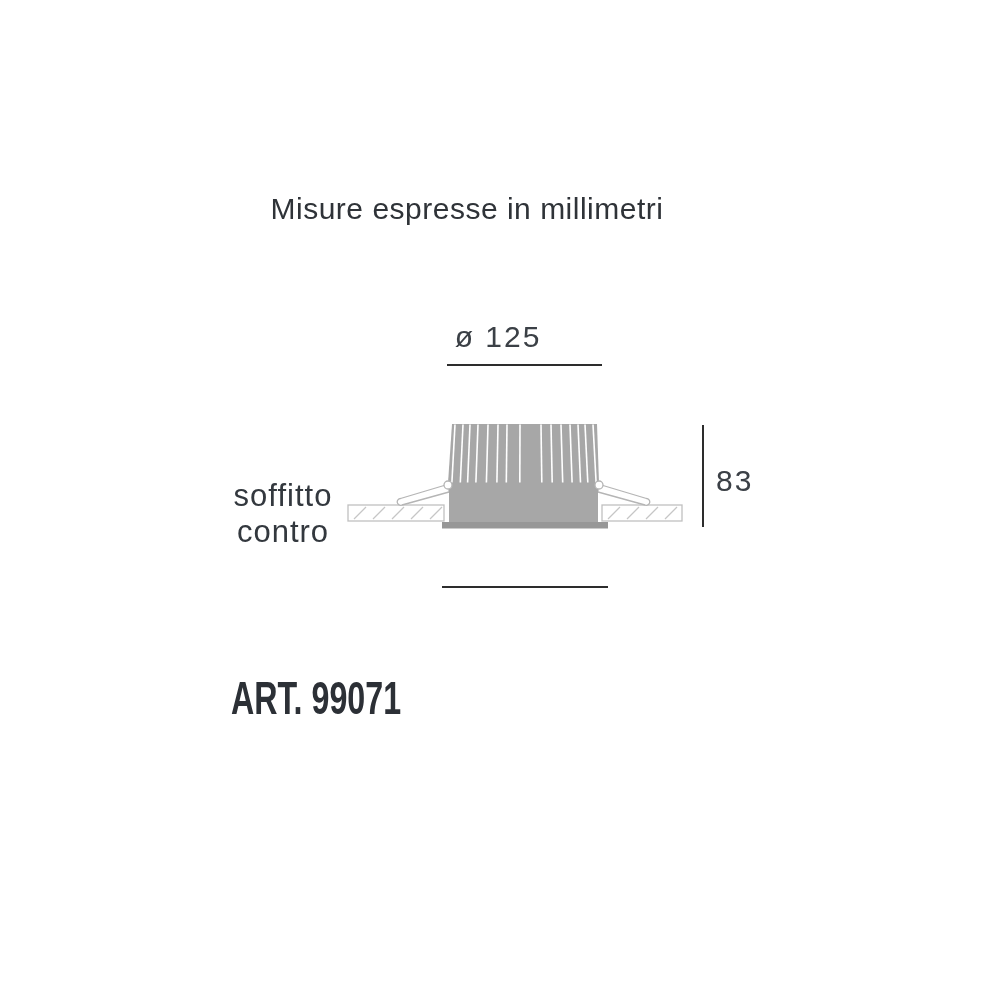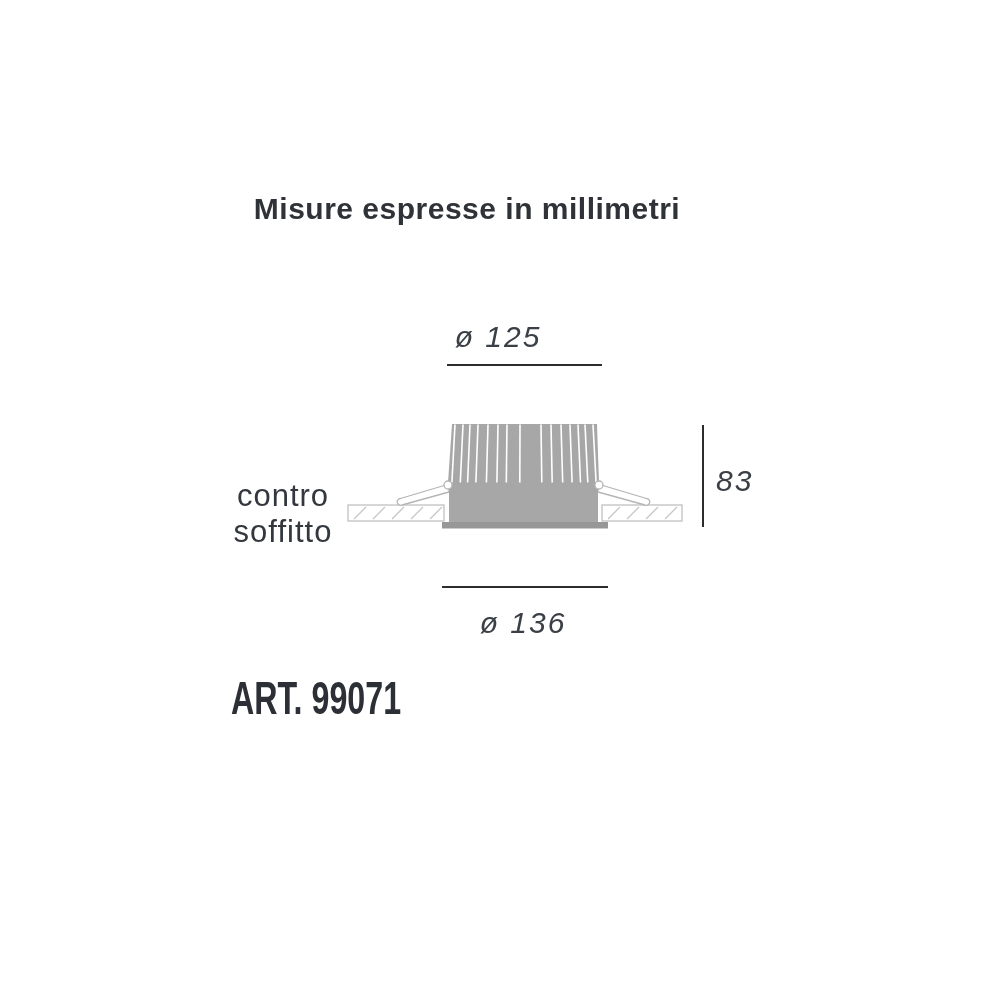--- a/index.html
+++ b/index.html
@@ -16,37 +16,36 @@
     font-family: "Liberation Sans", sans-serif;
     color: #3b4046;
   }
   .title {
     position: absolute;
     left: 167px;
     top: 192px;
     width: 600px;
     text-align: center;
     font-size: 30px;
-    font-weight: 700;
+    font-weight: 400;
     letter-spacing: 0.5px;
     color: #2f3338;
   }
   .drawing-svg {
     position: absolute;
     left: 0;
     top: 0;
   }
   .dim-label {
     position: absolute;
     font-size: 30px;
     font-weight: 400;
     letter-spacing: 2px;
     color: #3b4046;
     white-space: nowrap;
-    font-style: italic;
   }
   .dim-top-label   { left: 418px; top: 320px; width: 160px; text-align: center; }
   .dim-right-label { left: 716px; top: 464px; text-align: center; }
   .dim-bottom-label{ left: 443px; top: 606px; width: 160px; text-align: center; }
   .ceiling-label {
     position: absolute;
     left: 183px;
     top: 478px;
     width: 200px;
     text-align: center;
@@ -130,22 +129,21 @@
     <rect x="442" y="522" width="166" height="6.5" fill="#979797"></rect>
 
     <circle cx="448" cy="485" r="4" fill="#ffffff" stroke="#b5b5b5" stroke-width="1.3"></circle>
     <circle cx="599" cy="485" r="4" fill="#ffffff" stroke="#b5b5b5" stroke-width="1.3"></circle>
   </svg>
 
   <div class="dim-label dim-top-label">ø 125</div>
 
   <div class="dim-label dim-right-label">83</div>
 
-  <div class="dim-label dim-bottom-label">ø 136</div>
 
   <div class="ceiling-label">
+    <div>soffitto</div>
     <div>contro</div>
-    <div>soffitto</div>
   </div>
 
   <div class="article">ART. 99071</div>
 
 </div>
 
 </body></html>

